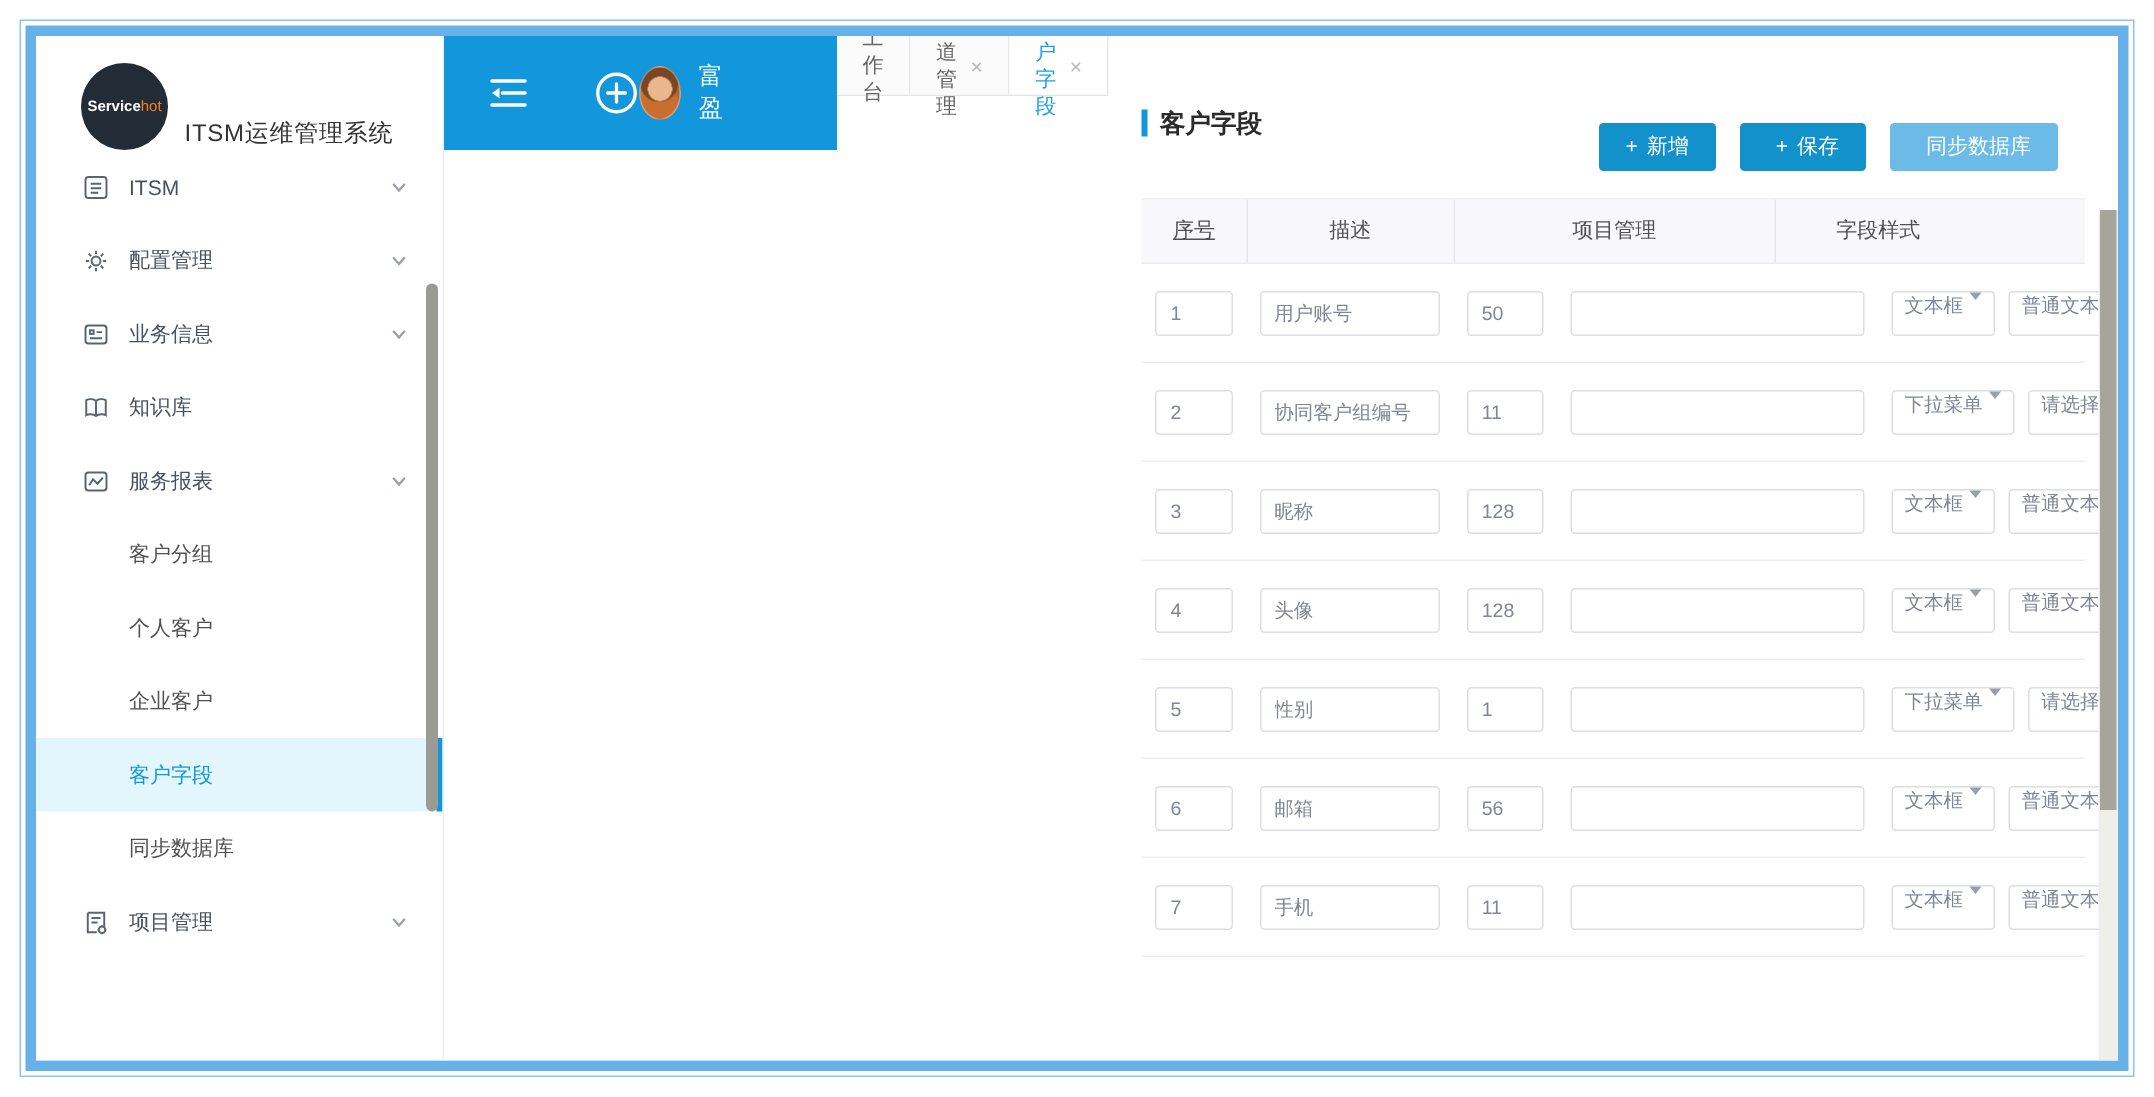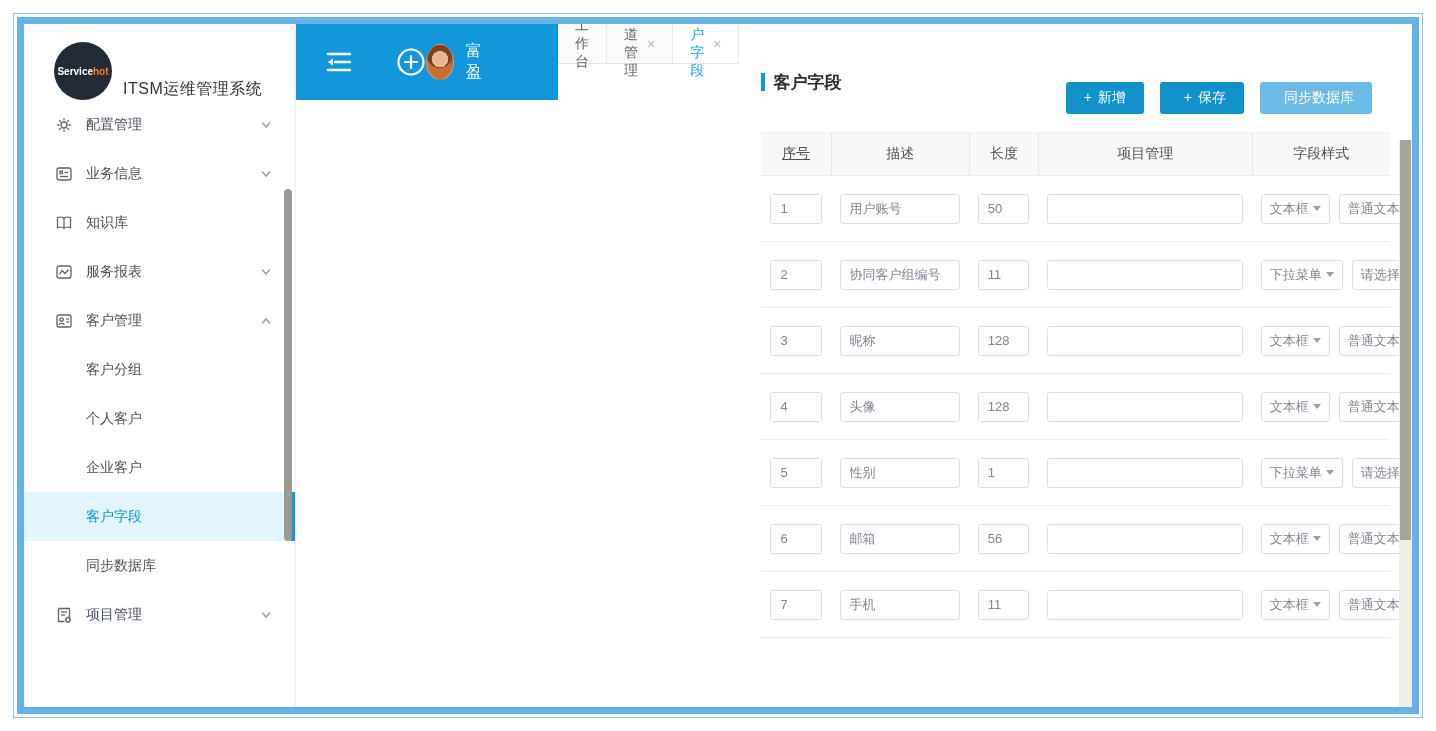--- a/index.html
+++ b/index.html
@@ -7,21 +7,21 @@
 
   .frame-outer { position:absolute; inset:13px; border:1px solid #8CC6F0; padding:3px; background:#fff; }
   .frame-inner { width:100%; height:100%; border:7px solid #66B1E7; background:#fff; }
   .app { display:flex; width:100%; height:100%; overflow:hidden; }
 
   
   .sidebar { position:relative; width:272px; flex:0 0 272px; background:#fff; border-right:1px solid #EFEFEF; overflow:hidden; }
   .logo-row { display:flex; align-items:flex-end; height:76px; padding-left:30px; }
   .logo-circle { width:58px; height:58px; border-radius:50%; background:#232B36; display:flex; align-items:center; justify-content:center; flex:0 0 58px; }
   .logo-circle .lg-service { color:#fff; font-weight:bold; font-size:10px; letter-spacing:0; }
-  .logo-circle .lg-hot { color:#F5821F; font-weight:bold; font-size:10px; }
+  .logo-circle .lg-hot { color:#F5821F; font-weight:normal; font-size:10px; }
   .app-title { margin-left:11px; font-size:16px; color:#333; letter-spacing:0.5px; }
 
   .side-item { display:flex; align-items:center; height:49px; padding:0 22px 0 30px; cursor:pointer; color:#495060; font-size:14px; }
   .side-item .sicon { width:20px; height:20px; margin-right:12px; display:inline-flex; }
   .side-item .slabel { flex:1; }
   .side-item .chev { width:14px; height:14px; display:inline-flex; }
   .side-child { height:49px; line-height:49px; padding-left:62px; font-size:14px; color:#515151; cursor:pointer; }
   .side-child.active { background:#E3F5FD; color:#1297DC; border-right:4px solid #1297DC; }
 
   .sidebar-scrollbar { position:absolute; right:3px; top:165px; width:8px; height:352px; border-radius:5px; background:#9B9B95; }
@@ -65,21 +65,21 @@
   .th { display:flex; align-items:center; justify-content:center; font-size:14px; color:#515151; }
   .th + .th { border-left:1px solid #E4E6E9; }
   .trow { display:flex; align-items:center; height:66px; border-bottom:1px solid #EBEDEF; }
   .cell { padding:0 9px; }
   .c-no   { width:11%;text-decoration:underline; }
   .c-desc { width:22%; }
   .c-len  { width:11%; }
   .c-hint { width:34%; }
   .c-style{ width:22%; display:flex; gap:9px; }
   .cell input { width:100%; height:30px; border:1px solid #DCDEE2; border-radius:3px; padding:0 9px; font-size:13px; color:#808695; outline:none; font-family:inherit; background:#fff; }
-  .select { flex:1; height:30px; border:1px solid #DCDEE2; border-radius:3px; display:flex; align-items:center; padding:0 8px; font-size:13px; color:#808695; cursor:pointer; background:#fff; }
+  .select { flex:1; height:30px; border:1px solid #DCDEE2; border-radius:3px; display:flex; align-items:flex-start; padding:0 8px; font-size:13px; color:#808695; cursor:pointer; background:#fff; }
   .select span { flex:1; white-space:nowrap; overflow:hidden; }
   .caret { width:0; height:0; border-left:4px solid transparent; border-right:4px solid transparent; border-top:5px solid #9AA0A8; margin-left:4px; flex:0 0 auto; }
 
   
   .main-scroll { position:absolute; right:0; top:116px; bottom:0; width:13px; background:#EFEFE9; }
   .main-scroll-thumb { position:absolute; top:0; left:1px; width:11px; height:400px; background:#A5A59D; }
 </style>
 </head>
 <body>
 
@@ -92,20 +92,36 @@
       <div class="logo-circle">
         <span class="lg-service">Service</span>
               <span class="lg-hot">hot</span>
       </div>
       <div class="app-title">ITSM运维管理系统</div>
     </div>
     <nav id="sidebar-nav">
             <div class="side-item">
               <span class="sicon">
                 <svg width="20" height="20" viewBox="0 0 20 20" fill="none" stroke="#5A6472" stroke-width="1.3">
+                  <rect x="3" y="3" width="14" height="14" rx="2"></rect>
+                  <line x1="6.5" y1="7.5" x2="13.5" y2="7.5"></line>
+                  <line x1="6.5" y1="10.5" x2="13.5" y2="10.5"></line>
+                  <line x1="6.5" y1="13.5" x2="11.5" y2="13.5"></line>
+                </svg>
+              </span>
+              <span class="slabel">ITSM</span>
+              <span class="chev">
+                <svg width="14" height="14" viewBox="0 0 14 14" fill="none" stroke="#9AA0A8" stroke-width="1.5" stroke-linecap="round">
+                  <polyline points="3.5,5 7,9 10.5,5"></polyline>
+                </svg>
+              </span>
+            </div>
+            <div class="side-item">
+              <span class="sicon">
+                <svg width="20" height="20" viewBox="0 0 20 20" fill="none" stroke="#5A6472" stroke-width="1.3">
                   <circle cx="10" cy="10" r="3"></circle>
                   <path d="M10 3.2v2.2M10 14.6v2.2M3.2 10h2.2M14.6 10h2.2M5.2 5.2l1.6 1.6M13.2 13.2l1.6 1.6M14.8 5.2l-1.6 1.6M6.8 13.2l-1.6 1.6"></path>
                 </svg>
               </span>
               <span class="slabel">配置管理</span>
               <span class="chev">
                 <svg width="14" height="14" viewBox="0 0 14 14" fill="none" stroke="#9AA0A8" stroke-width="1.5" stroke-linecap="round">
                   <polyline points="3.5,5 7,9 10.5,5"></polyline>
                 </svg>
               </span>
@@ -140,37 +156,20 @@
               <span class="sicon">
                 <svg width="20" height="20" viewBox="0 0 20 20" fill="none" stroke="#5A6472" stroke-width="1.3">
                   <rect x="3" y="4" width="14" height="12" rx="2"></rect>
                   <polyline points="5.5,12.5 8,8.5 11,11.5 14.5,7.5"></polyline>
                 </svg>
               </span>
               <span class="slabel">服务报表</span>
               <span class="chev">
                 <svg width="14" height="14" viewBox="0 0 14 14" fill="none" stroke="#9AA0A8" stroke-width="1.5" stroke-linecap="round">
                   <polyline points="3.5,5 7,9 10.5,5"></polyline>
-                </svg>
-              </span>
-            </div>
-            <div class="side-item">
-              <span class="sicon">
-                <svg width="20" height="20" viewBox="0 0 20 20" fill="none" stroke="#5A6472" stroke-width="1.3">
-                  <rect x="3" y="4" width="14" height="12" rx="2"></rect>
-                  <circle cx="7.6" cy="8.6" r="1.8"></circle>
-                  <path d="M4.8 13.8 C5.2 12 10 12 10.4 13.8"></path>
-                  <line x1="12.2" y1="8" x2="15" y2="8"></line>
-                  <line x1="12.2" y1="11" x2="15" y2="11"></line>
-                </svg>
-              </span>
-              <span class="slabel">客户管理</span>
-              <span class="chev">
-                <svg width="14" height="14" viewBox="0 0 14 14" fill="none" stroke="#9AA0A8" stroke-width="1.5" stroke-linecap="round">
-                  <polyline points="3.5,9 7,5 10.5,9"></polyline>
                 </svg>
               </span>
             </div>
             <div class="side-child">客户分组</div>
             <div class="side-child">个人客户</div>
             <div class="side-child">企业客户</div>
             <div class="side-child active">客户字段</div>
             <div class="side-child">同步数据库</div>
             <div class="side-item">
               <span class="sicon">
@@ -241,21 +240,20 @@
                 <button class="btn primary"><span class="plus">+</span><span>新增</span></button>
                 <button class="btn primary"><span class="plus">+</span><span>保存</span></button>
                 <button class="btn light"><span>同步数据库</span></button>
               </div>
       </div>
 
       <div class="table">
         <div class="thead" id="thead">
                 <div class="th c-no">序号</div>
                 <div class="th c-desc">描述</div>
-                <div class="th c-len">长度</div>
                 <div class="th c-hint">项目管理</div>
                 <div class="th c-style">字段样式</div>
               </div>
         <div class="tbody" id="tbody">
                 <div class="trow">
                   <div class="cell c-no"><input value="1" style=""></div>
                   <div class="cell c-desc"><input value="用户账号" style=""></div>
                   <div class="cell c-len"><input value="50" style=""></div>
                   <div class="cell c-hint"><input style=""></div>
                   <div class="cell c-style">

